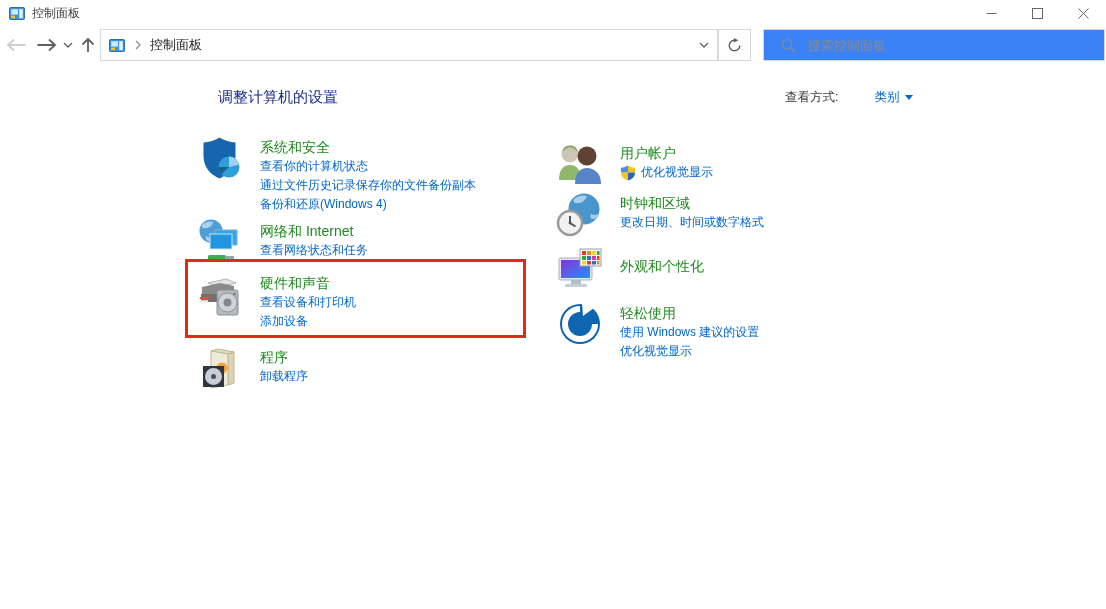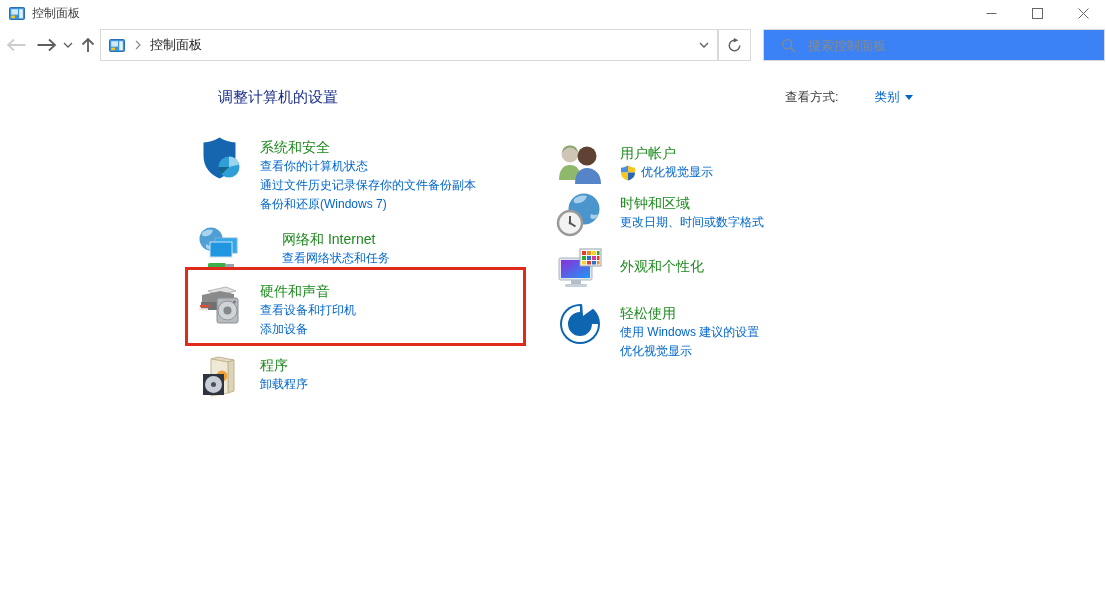--- a/index.html
+++ b/index.html
@@ -181,25 +181,25 @@
         </span>
         <div class="cat-text">
           <a class="cat-title">系统和安全</a>
           <a class="cat-link">
             <span>查看你的计算机状态</span>
           </a>
           <a class="cat-link">
             <span>通过文件历史记录保存你的文件备份副本</span>
           </a>
           <a class="cat-link">
-            <span>备份和还原(Windows 7)</span>
-          </a>
-        </div>
-      </div>
-      <div class="cat-item" style="margin-top: 12px; gap: 22px;">
+            <span>备份和还原(Windows 4)</span>
+          </a>
+        </div>
+      </div>
+      <div class="cat-item" style="margin-top: 4px;">
         <span class="cat-icon">
           <svg viewBox="0 0 48 48">
             <circle cx="15" cy="13" r="11.5" fill="#4f9fd6"></circle>
             <path d="M6 7 q5 -5 11 -3 q-1 5 -6 6 q-6 1 -5 -3 Z" fill="#a8d4ee"></path>
             <path d="M10 18 q4 3 8 2 q-1 3 -5 3 q-4 0 -3 -5 Z" fill="#a8d4ee"></path>
             <rect x="19" y="12" width="22" height="15" fill="#31a7ec" stroke="#7fb0d4"></rect>
             <rect x="14" y="16" width="22" height="15" fill="#2196e0" stroke="#cfe2f0"></rect>
             <rect x="12" y="37" width="18" height="5" rx="1.5" fill="#3fae49"></rect>
             <rect x="29" y="38" width="9" height="3" fill="#9aa4ac"></rect>
           </svg>

